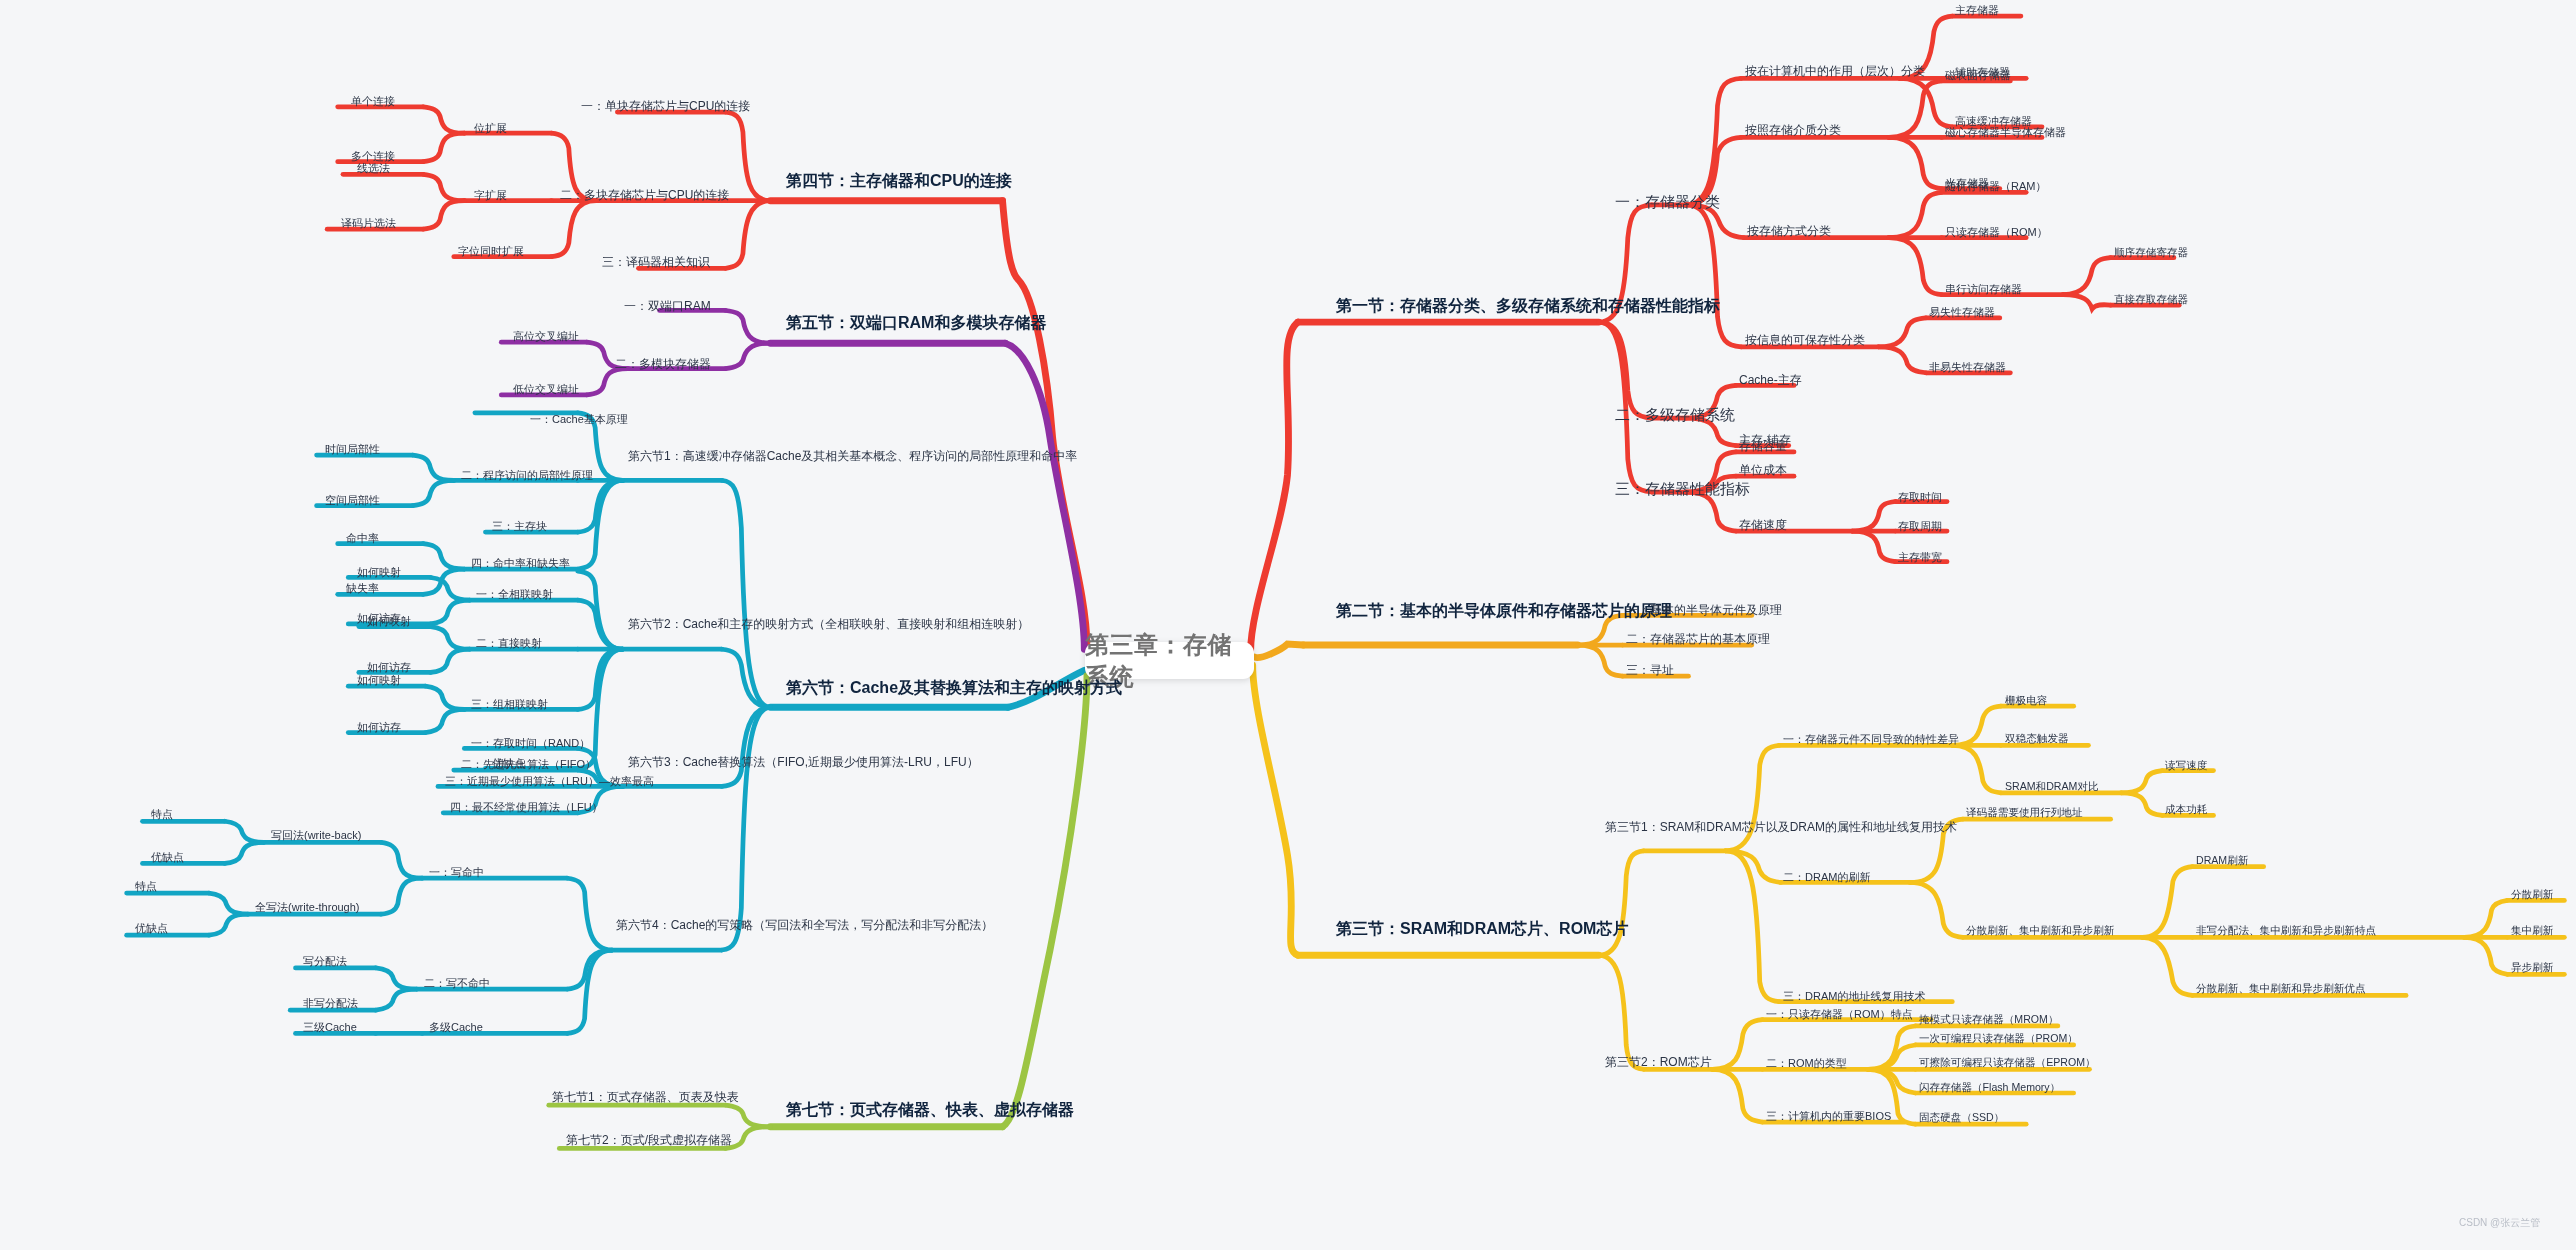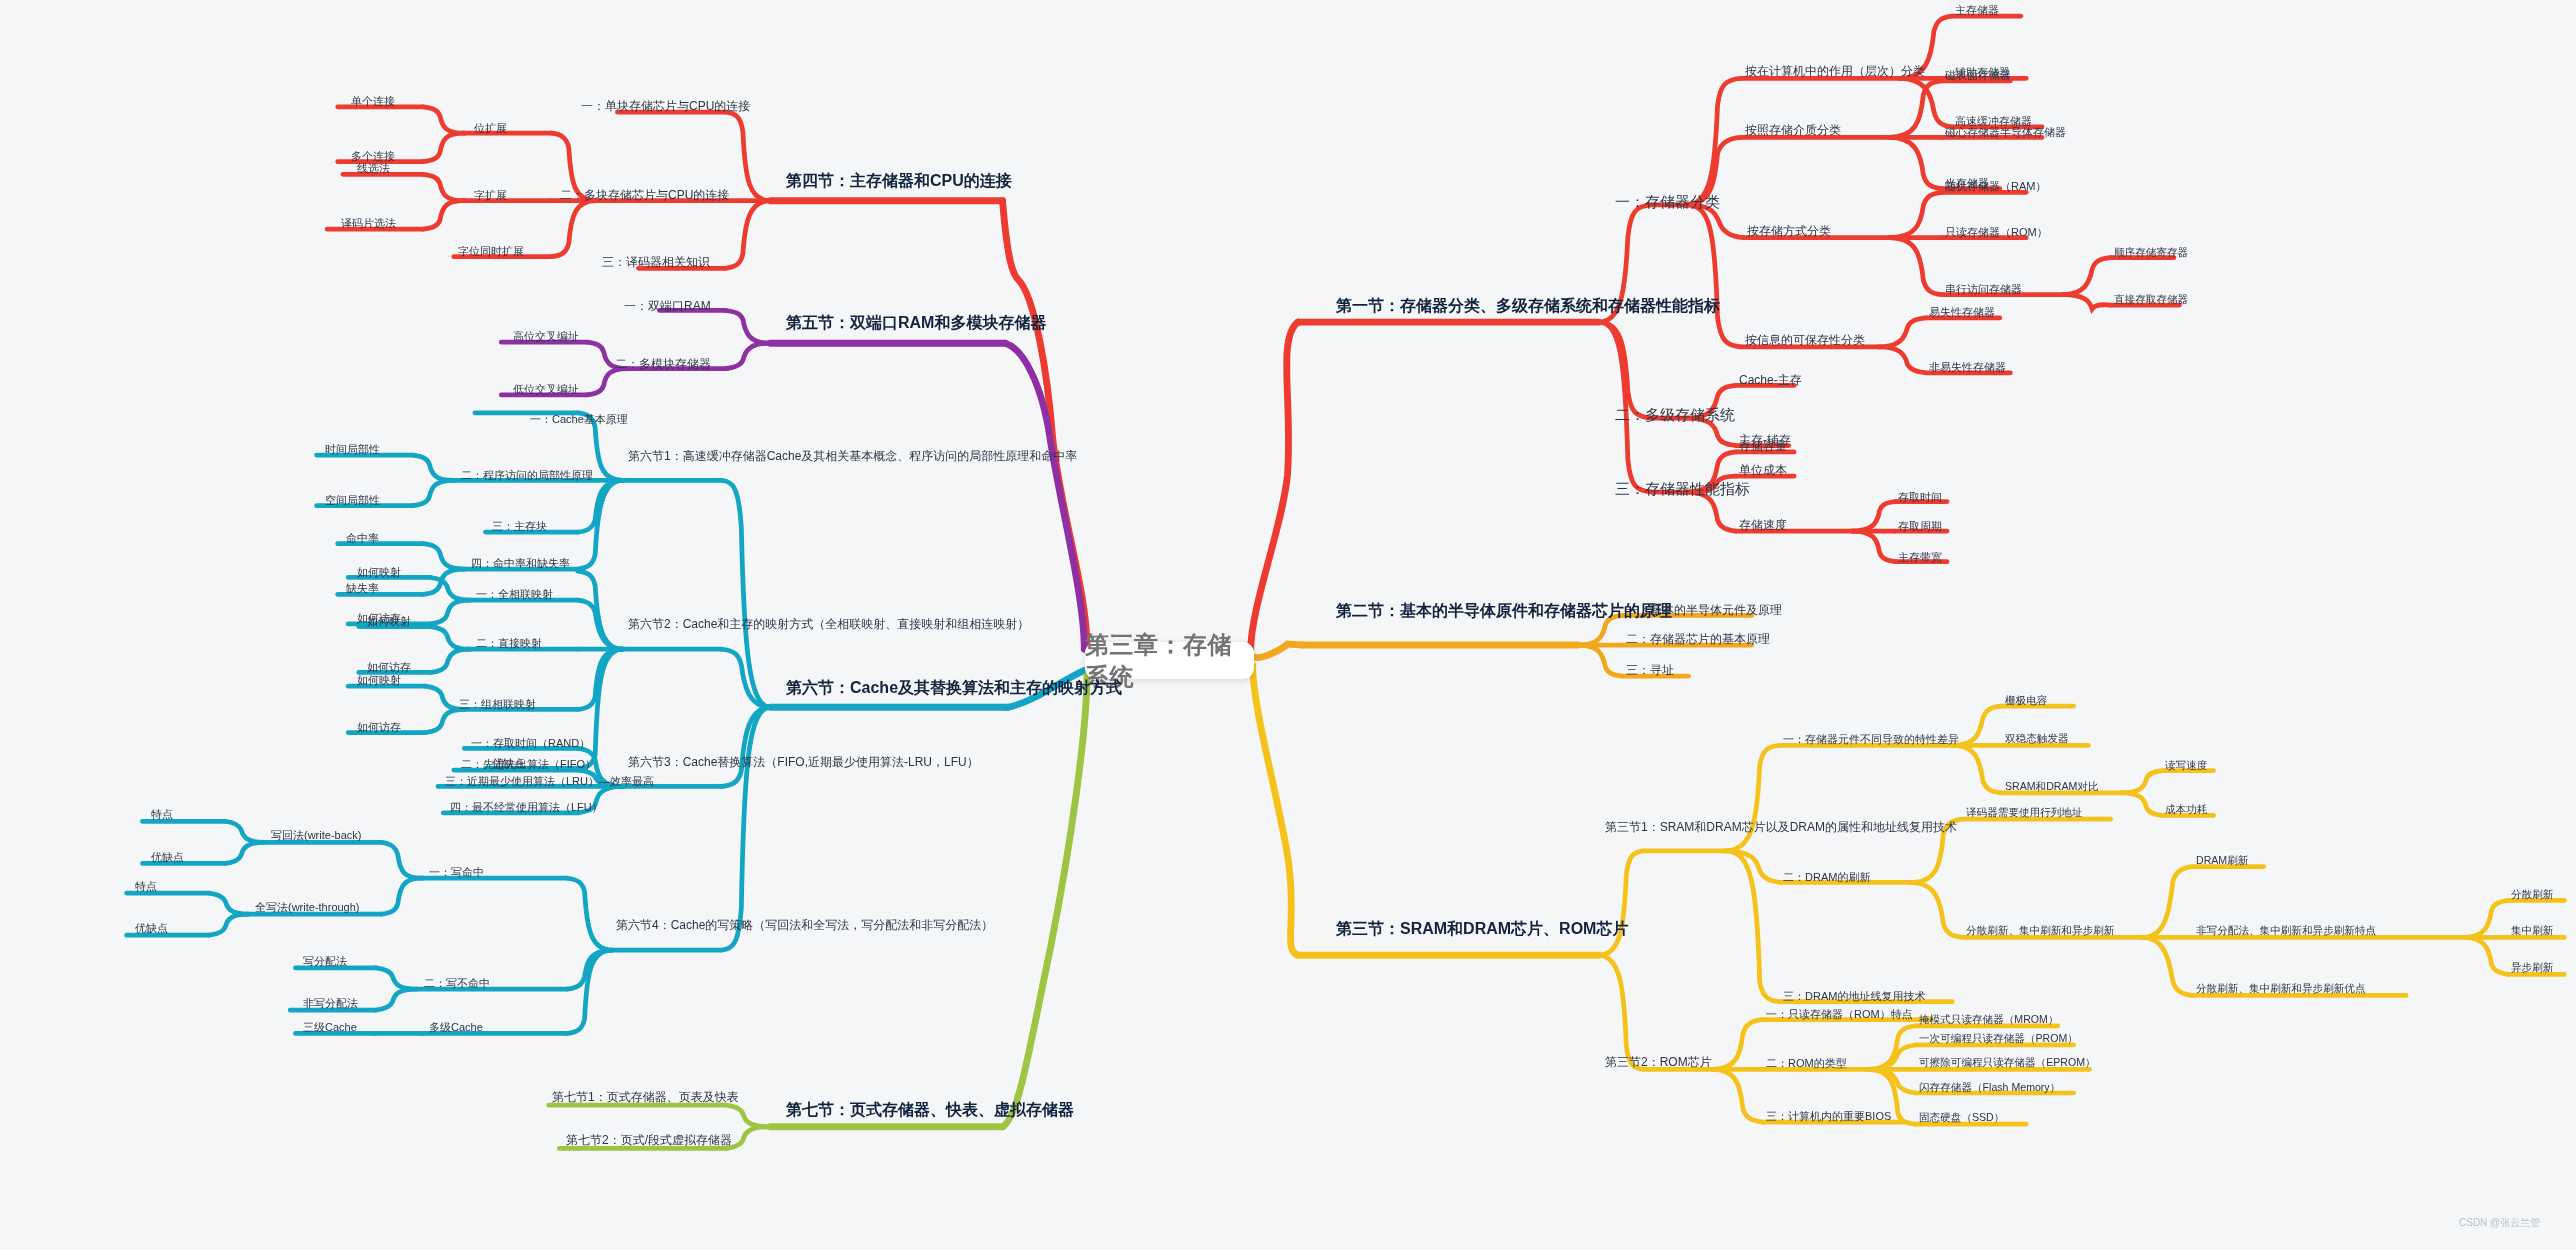--- a/index.html
+++ b/index.html
@@ -417,21 +417,21 @@
   <div class="node lv4" style="left:461px;top:468px;"><span>二：程序访问的局部性原理</span></div>
   <div class="node lv4" style="left:492px;top:519px;"><span>三：主存块</span></div>
   <div class="node lv4" style="left:471px;top:556px;"><span>四：命中率和缺失率</span></div>
   <div class="node lv4" style="left:325px;top:442px;"><span>时间局部性</span></div>
   <div class="node lv4" style="left:325px;top:493px;"><span>空间局部性</span></div>
   <div class="node lv4" style="left:346px;top:531px;"><span>命中率</span></div>
   <div class="node lv4" style="left:346px;top:581px;"><span>缺失率</span></div>
 
   <div class="node lv4" style="left:476px;top:587px;"><span>一：全相联映射</span></div>
   <div class="node lv4" style="left:476px;top:636px;"><span>二：直接映射</span></div>
-  <div class="node lv4" style="left:459px;top:697px;"><span>三：组相联映射</span></div>
+  <div class="node lv4" style="left:471px;top:697px;"><span>三：组相联映射</span></div>
   <div class="node lv4" style="left:492px;top:756px;"><span>优缺点</span></div>
 
   <div class="node lv4" style="left:357px;top:565px;"><span>如何映射</span></div>
   <div class="node lv4" style="left:357px;top:611px;"><span>如何访存</span></div>
   <div class="node lv4" style="left:367px;top:614px;"><span>如何映射</span></div>
   <div class="node lv4" style="left:367px;top:660px;"><span>如何访存</span></div>
   <div class="node lv4" style="left:357px;top:673px;"><span>如何映射</span></div>
   <div class="node lv4" style="left:357px;top:720px;"><span>如何访存</span></div>
 
   <div class="node lv4" style="left:471px;top:736px;"><span>一：存取时间（RAND）</span></div>

